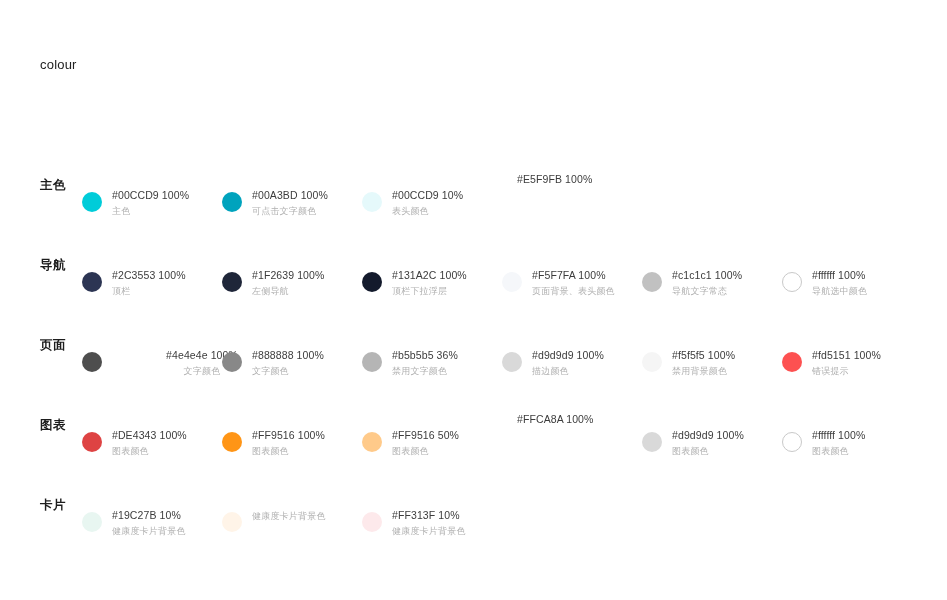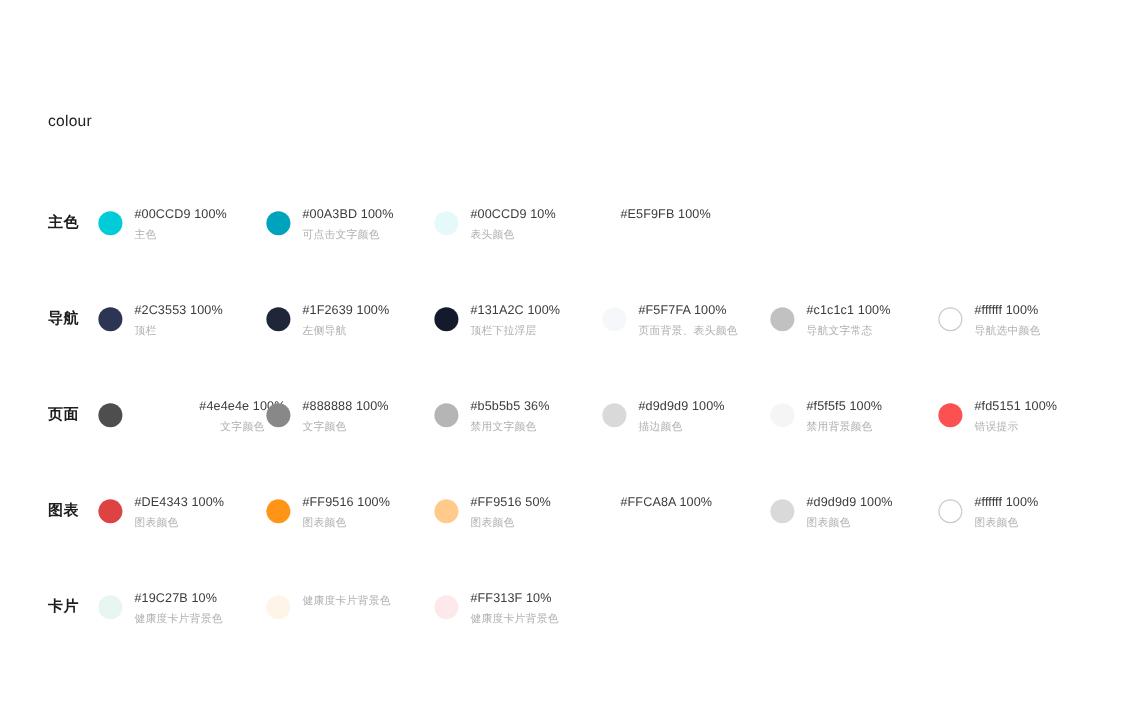--- a/index.html
+++ b/index.html
@@ -19,21 +19,20 @@
 
   
   #page-title {
     position: absolute;
     left: 40px;
     top: 56px;
     font-size: 13px;
     color: #222222;
     letter-spacing: 0.2px;
     line-height: 18px;
-    margin-top: 36px;
   }
 
   
   #palette {
     position: absolute;
     left: 0;
     top: 0;
     width: 947px;
     height: 512px;
   }
@@ -60,21 +59,21 @@
   .groups {
     position: absolute;
     left: 82px;
     top: 0;
     width: 865px;
     height: 40px;
   }
 
   .swatch-group {
     position: absolute;
-    top: 0;
+    top: 16px;
     width: 140px;
     height: 40px;
   }
 
   .swatch-dot {
     position: absolute;
     left: 0;
     top: 4px;
     width: 20px;
     height: 20px;

